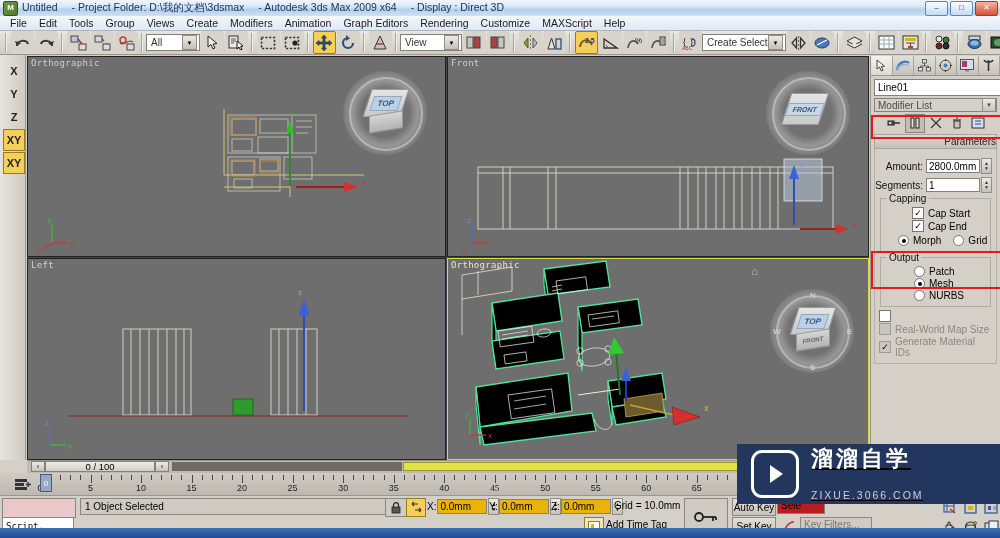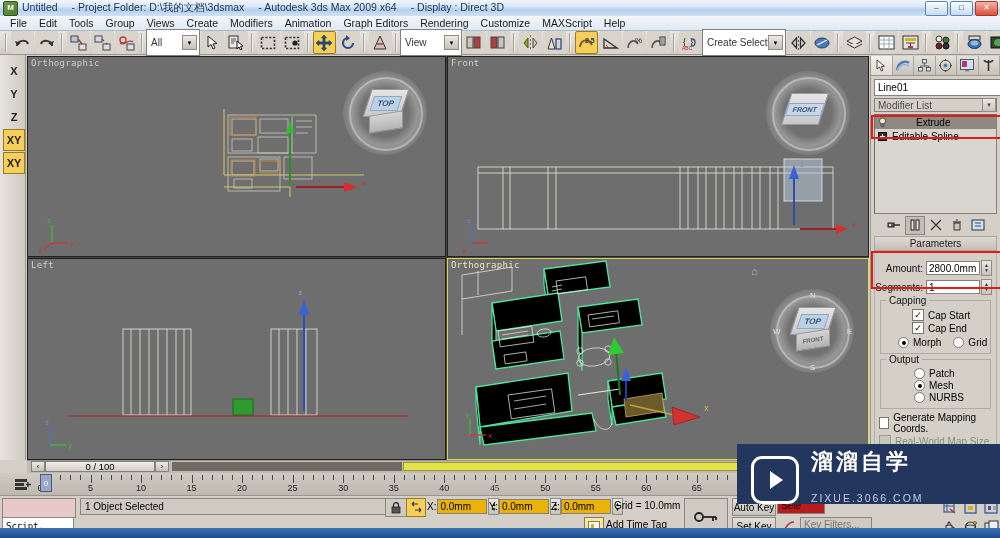--- a/index.html
+++ b/index.html
@@ -30,21 +30,21 @@
 
   
   .toolbar{position:absolute;left:0;top:31px;width:1000px;height:24px;
     background:linear-gradient(to bottom,#e8e6e1,#d0ccc4);border-bottom:1px solid #9a968e;
     display:flex;align-items:center;padding-left:2px;box-sizing:border-box;}
   .tbtn{width:21px;height:21px;margin:0 0.5px;border:1px solid transparent;border-radius:2px;
     display:flex;align-items:center;justify-content:center;position:relative;flex:none;
     background:#d8d4cc;}
   .tbtn.on{background:#f5cf5a;border:1px solid #9a7c20;}
   .tsep{width:1px;height:19px;background:#a9a59d;margin:0 3px;border-right:1px solid #f0eee9;flex:none;}
-  .tcombo{height:27px;border:1px solid #85817a;background:#fff;display:flex;align-items:center;
+  .tcombo{height:17px;border:1px solid #85817a;background:#fff;display:flex;align-items:center;
     padding:0 2px;box-sizing:border-box;font-size:10px;flex:none;position:relative;}
   .tcombo .cv{flex:1;color:#333;padding-left:2px;overflow:hidden;white-space:nowrap;}
   .tcombo .arrow{width:13px;height:13px;background:linear-gradient(to bottom,#eceae5,#c6c2ba);
     border:1px solid #908c86;display:flex;align-items:center;justify-content:center;font-size:6px;}
 
   
   .leftbar{position:absolute;left:0;top:55px;width:26px;height:405px;
     background:linear-gradient(to right,#e6e3dd,#cfcbc3);border-right:1px solid #9a968e;
     padding-top:4px;box-sizing:border-box;}
   .axbtn{width:20px;height:20px;margin:1px auto 1px 3px;display:flex;align-items:center;
@@ -104,21 +104,21 @@
   .stack-row.sel{background:#8e8a82;color:#000;}
   .stack-bulb{width:11px;height:11px;margin-right:4px;display:flex;align-items:center;justify-content:center;font-size:8px;}
   .cp-stackbtns{display:flex;align-items:center;justify-content:center;gap:1px;
     height:18px;margin:2px 3px;}
   .sbtn{width:18px;height:17px;display:flex;align-items:center;justify-content:center;
     border:1px solid transparent;background:#d4d0c8;}
   .sbtn.down{border:1px solid #8a8680;background:#c2beb6;}
 
   .rollout{margin:2px 3px 0 3px;}
   .rollhdr{height:13px;background:linear-gradient(to bottom,#dedad2,#c4c0b8);
-    border:1px solid #a9a59d;display:flex;align-items:center;justify-content:center;
+    border:1px solid #a9a59d;display:flex;align-items:center;justify-content:flex-end;
     font-size:10px;color:#222;}
   .rollbody{border:1px solid #b5b1a9;border-top:none;padding:9px 4px 4px 4px;background:#d4d0c8;}
   .prow{display:flex;align-items:center;margin-bottom:3px;}
   .plabel{font-size:10px;color:#111;text-align:right;}
   .spin{display:flex;align-items:center;margin-left:3px;}
   .spin input{height:14px;border:1px solid #85817a;background:#fff;font-size:10px;
     padding:0 2px;box-sizing:border-box;font-family:"Liberation Sans",sans-serif;color:#000;}
   .spin .sp{width:9px;height:14px;margin-left:1px;
     background:linear-gradient(to bottom,#eceae5,#c6c2ba);border:1px solid #908c86;
     display:flex;flex-direction:column;align-items:center;justify-content:center;
@@ -200,21 +200,21 @@
     line-height:14px;padding-left:3px;box-sizing:border-box;overflow:hidden;}
   .navbtn{position:absolute;width:21px;height:17px;display:flex;align-items:center;
     justify-content:center;border:1px solid transparent;}
 
   
   .taskbar{position:absolute;left:0;top:528px;width:1000px;height:10px;
     background:linear-gradient(to bottom,#3d6fb5,#1e4b8f);}
 
   
   .wm{position:absolute;left:737px;top:444px;width:263px;height:60px;
-    background:#23365e;display:flex;align-items:flex-end;padding-left:14px;box-sizing:border-box;}
+    background:#23365e;display:flex;align-items:center;padding-left:14px;box-sizing:border-box;text-decoration:underline;}
   .wm-logo{width:42px;height:42px;border:3px solid #fff;border-radius:11px;
     display:flex;align-items:center;justify-content:center;flex:none;}
   .wm-logo .tri{width:0;height:0;border-left:13px solid #fff;border-top:9px solid transparent;
     border-bottom:9px solid transparent;margin-left:2px;}
   .wm-txt{margin-left:12px;}
   .wm-cn{color:#fff;font-size:22px;font-weight:bold;letter-spacing:3px;line-height:24px;}
   .wm-en{color:#c5cfe2;font-size:10.5px;letter-spacing:2px;margin-top:18px;}
 
   svg{display:block;}
 </style>
@@ -750,40 +750,20 @@
     <div class="cp-name">
       <input value="Line01" style="">
 
     </div>
 
     <div class="cp-modlist">
       <span>Modifier List</span>
       <span class="arrow">▼</span>
     </div>
 
-    <div class="cp-stack">
-      <div class="stack-row sel">
-        <span class="stack-bulb">
-          <svg width="9" height="10" viewBox="0 0 9 10">
-              <circle cx="4.5" cy="4" r="3" fill="#f0f0d0" stroke="#333" stroke-width="0.8"></circle>
-              <rect x="3" y="7" width="3" height="2.4" fill="#888" stroke="#333" stroke-width="0.6"></rect>
-            </svg>
-        </span>
-        <span style="padding-left:24px;">Extrude</span>
-      </div>
-      <div class="stack-row">
-        <span class="stack-bulb">
-          <svg width="9" height="9" viewBox="0 0 9 9">
-              <rect x="0.5" y="0.5" width="8" height="8" fill="#303030" stroke="#111"></rect>
-              <path d="M4.5 2 v5 M2 4.5 h5" stroke="#fff" stroke-width="1"></path>
-            </svg>
-        </span>
-        <span>Editable Spline</span>
-      </div>
-    </div>
 
     <div class="cp-stackbtns">
       <div class="sbtn">
         <svg width="14" height="12" viewBox="0 0 14 12">
             <rect x="1" y="4" width="6" height="4" fill="#5a5a5a" stroke="#222"></rect>
             <path d="M7 6 h6" stroke="#222" stroke-width="1.4"></path>
             <circle cx="3" cy="6" r="1.2" fill="#ddd"></circle>
           </svg>
       </div>
       <div class="sbtn down">
@@ -878,21 +858,20 @@
             <span>Mesh</span>
           </div>
           <div class="rad" style="padding-left:28px;">
             <span class="radbox"></span>
             <span>NURBS</span>
           </div>
         </div>
 
         <div class="chk">
           <span class="chkbox"></span>
-          <span>Generate Mapping Coords.</span>
         </div>
         <div class="chk dim">
           <span class="chkbox"></span>
           <span>Real-World Map Size</span>
         </div>
         <div class="chk dim">
           <span class="chkbox">✓</span>
           <span>Generate Material IDs</span>
         </div>
       </div>

